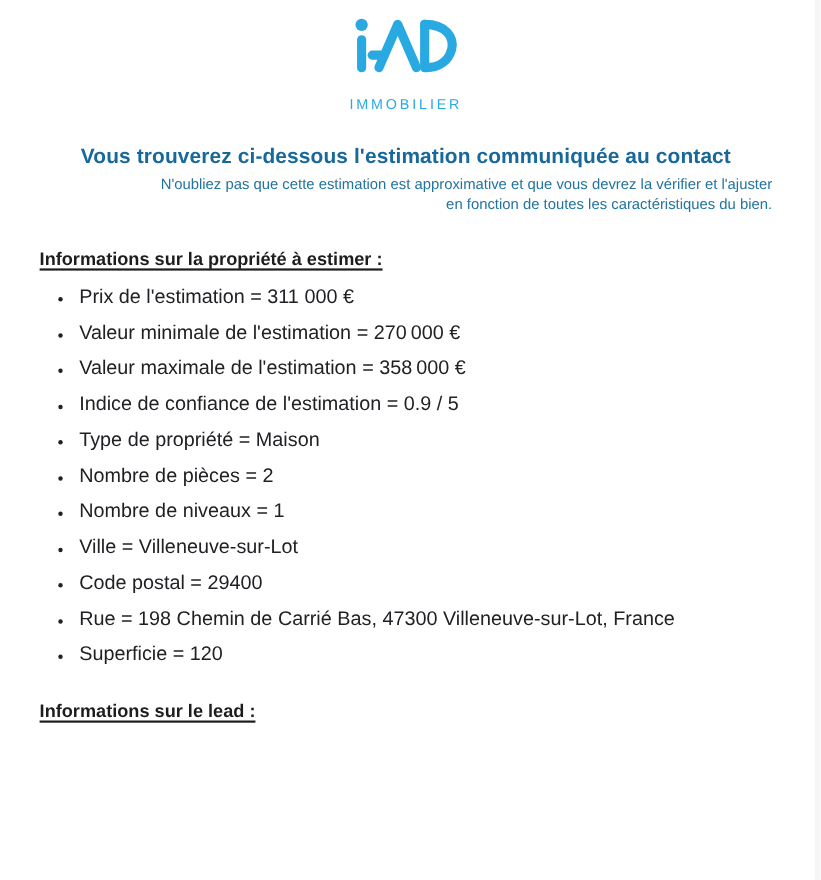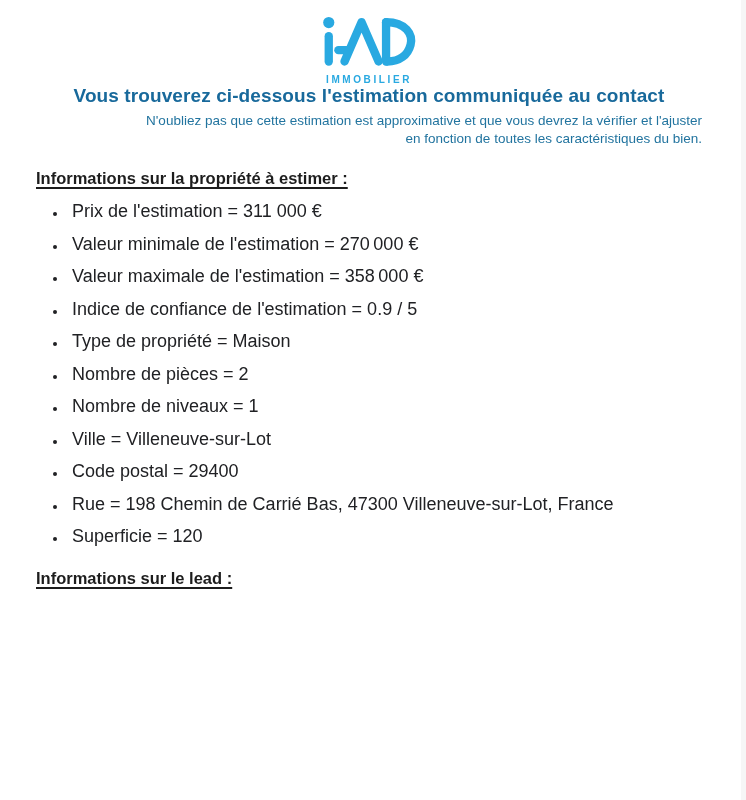--- a/index.html
+++ b/index.html
@@ -24,42 +24,43 @@
   }
   .logo-wrap {
     text-align: center;
     padding-top: 2px;
   }
   .logo-wordmark {
     display: inline-block;
     line-height: 0;
   }
   .logo-sub {
-    margin-top: 3px;
-    font-size: 10px;
-    font-weight: bold;
+    margin-top: 15px;
+    font-size: 13px;
+    font-weight: normal;
     letter-spacing: 2.6px;
     color: #29A9E1;
   }
   h1.title {
+    margin-top: 30px;
     text-align: center;
     font-size: 19px;
     font-weight: bold;
     color: #18699B;
     letter-spacing: 0.1px;
   }
   .subtitle {
     margin: 5px auto 0;
     text-align: right;
     font-size: 13.5px;
     line-height: 17.5px;
     color: #22749F;
   }
   h2.section-heading {
-    margin-top: 22px;
+    margin-top: 33px;
     font-size: 16.5px;
     font-weight: bold;
     color: #1d1d1d;
     text-decoration: underline;
     text-decoration-thickness: 1.5px;
     text-underline-offset: 3px;
   }
   ul.info-list {
     margin: 14px 0 0 0;
     padding-left: 31px;

